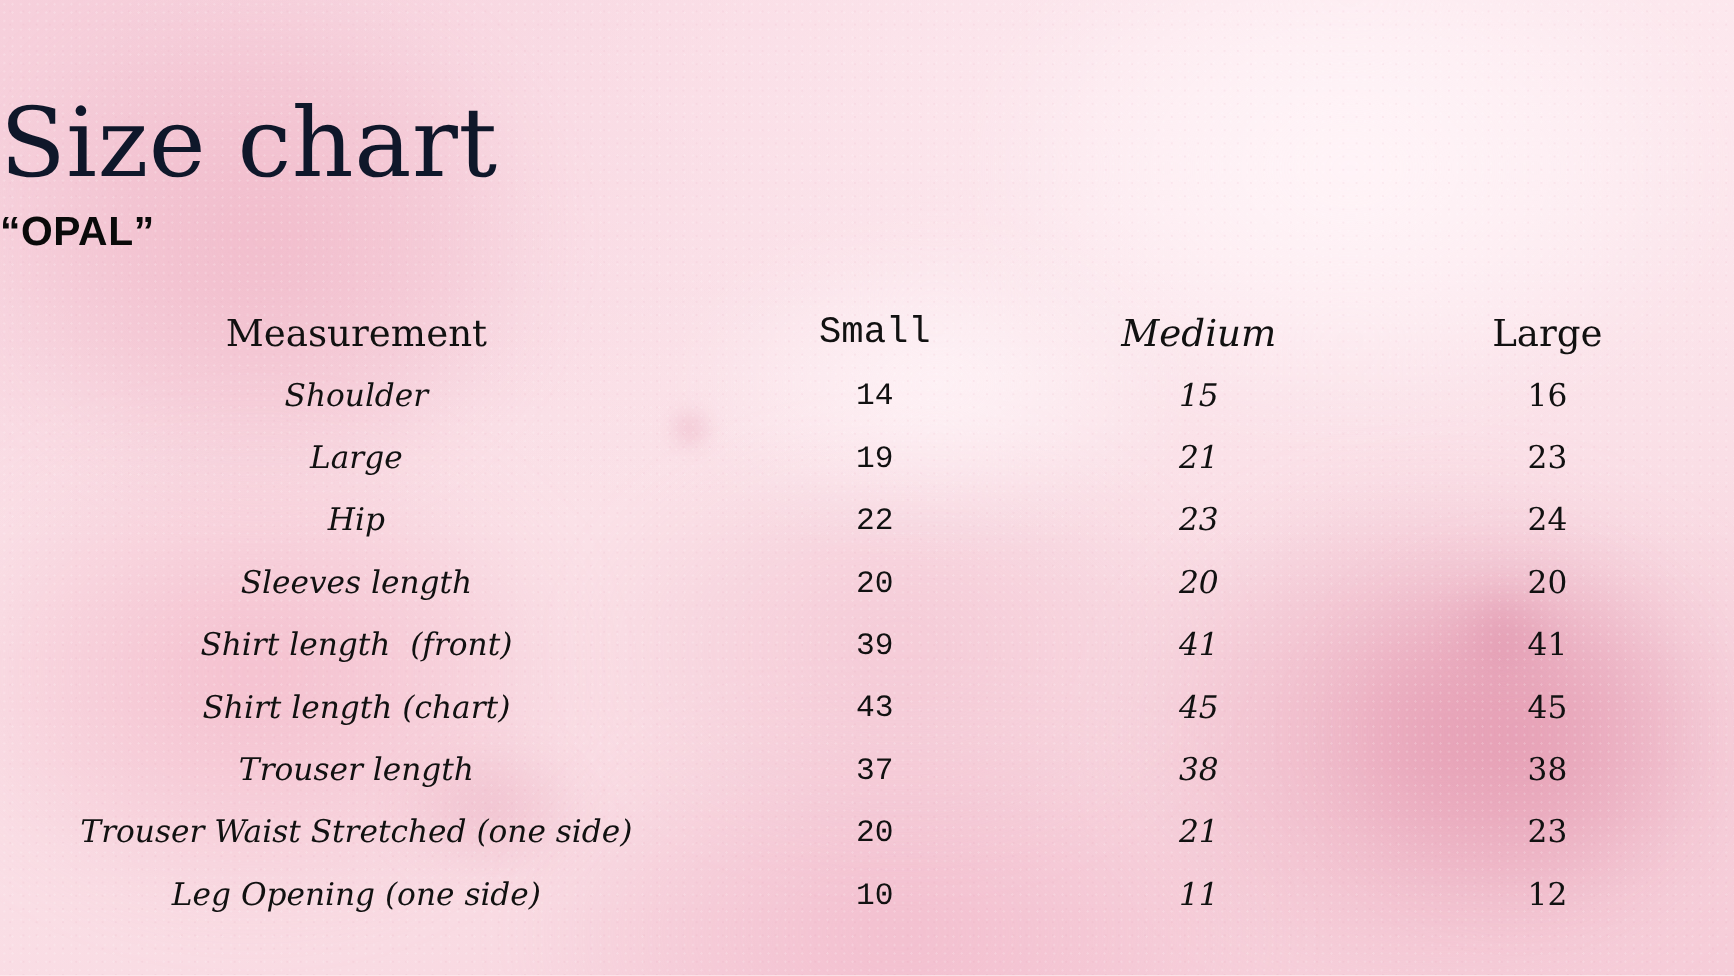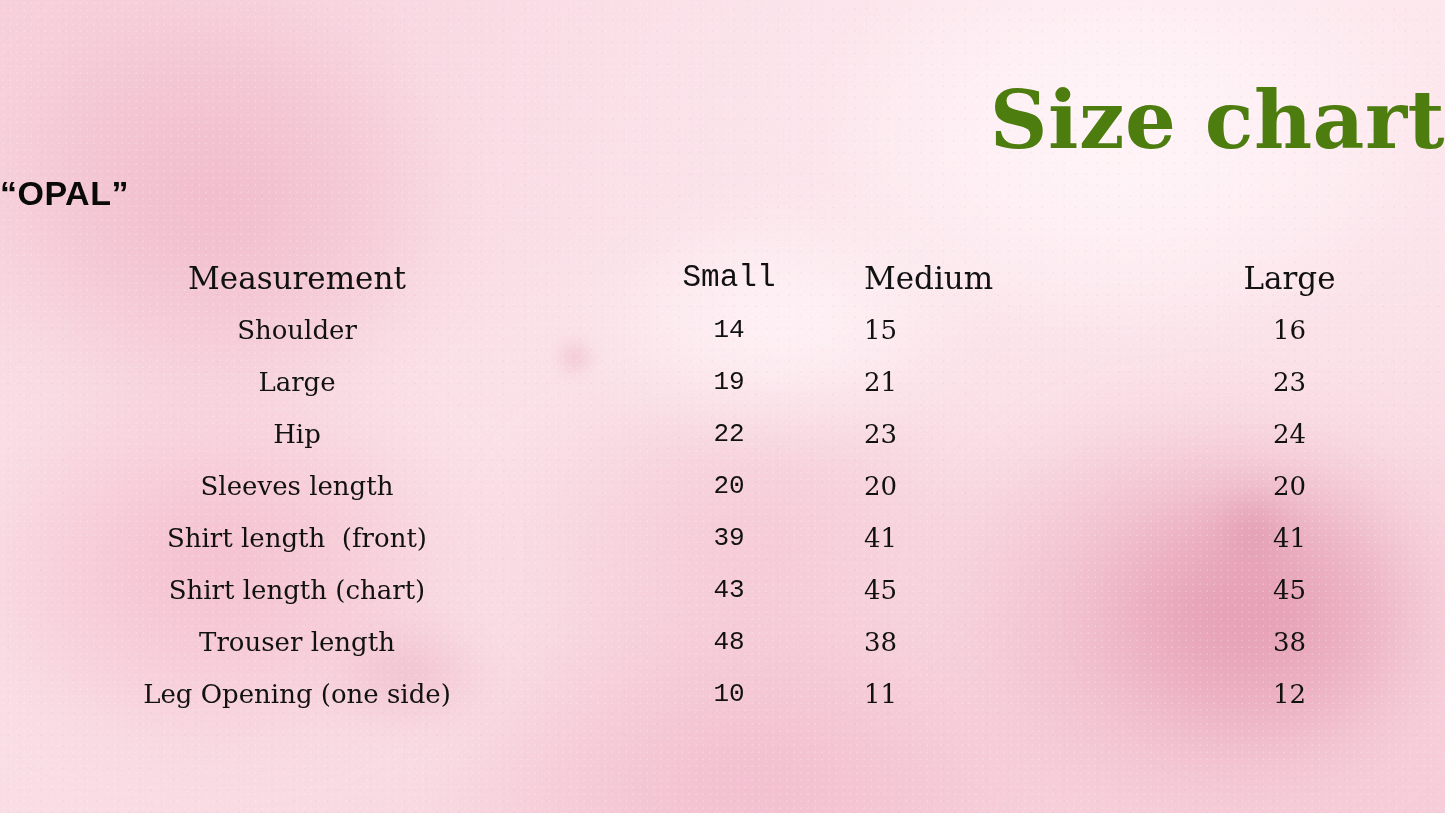--- a/index.html
+++ b/index.html
@@ -141,26 +141,26 @@
     z-index: 5;
     width: 100%;
     height: 100%;
   }
 
   #page-title {
     position: absolute;
     top: 26px;
     left: 0;
     width: 100%;
-    text-align: right;
+    text-align: left;
     font-family: "DejaVu Serif", "Liberation Serif", serif;
     font-size: 80px;
     line-height: 1.0;
-    font-weight: 700;
-    color: #4d7c0f;
+    font-weight: 400;
+    color: #0f172a;
     letter-spacing: 0.5px;
   }
 
   #page-subtitle {
     position: absolute;
     top: 148px;
     left: 0;
     width: 100%;
     font-family: "Liberation Sans", sans-serif;
     font-size: 34px;
@@ -196,25 +196,25 @@
   }
 
   #size-table tbody td {
     height: 52px;
     font-size: 26px;
     line-height: 52px;
   }
 
   .col-measurement { width: 594px; text-align: center; }
   .col-small       { width: 270px; text-align: center; font-family: Liberation Mono, monospace; }
-  .col-medium      { width: 270px; text-align: left; }
+  .col-medium      { width: 270px; text-align: center; font-style: italic; }
   .col-large       { width: 311px; text-align: center; }
 
   th.col-measurement { padding-right: 0; margin-top: 40px; }
-  td.col-measurement { white-space: pre; }
+  td.col-measurement { white-space: pre; font-style: italic; }
 </style>
 </head>
 <body>
 
 <div id="chart-canvas">
 
   <div class="wc" id="wc-base"></div>
   <div class="wc" id="wc-bloom-left-top"></div>
   <div class="wc" id="wc-bloom-left-mid"></div>
   <div class="wc" id="wc-wash-top-right"></div>
@@ -275,23 +275,29 @@
             <td class="col-large">41</td>
           </tr>
           <tr>
             <td class="col-measurement">Shirt length (chart)</td>
             <td class="col-small">43</td>
             <td class="col-medium">45</td>
             <td class="col-large">45</td>
           </tr>
           <tr>
             <td class="col-measurement">Trouser length</td>
-            <td class="col-small">48</td>
+            <td class="col-small">37</td>
             <td class="col-medium">38</td>
             <td class="col-large">38</td>
+          </tr>
+          <tr>
+            <td class="col-measurement">Trouser Waist Stretched (one side)</td>
+            <td class="col-small">20</td>
+            <td class="col-medium">21</td>
+            <td class="col-large">23</td>
           </tr>
           <tr>
             <td class="col-measurement">Leg Opening (one side)</td>
             <td class="col-small">10</td>
             <td class="col-medium">11</td>
             <td class="col-large">12</td>
           </tr>
         </tbody>
     </table>
 

